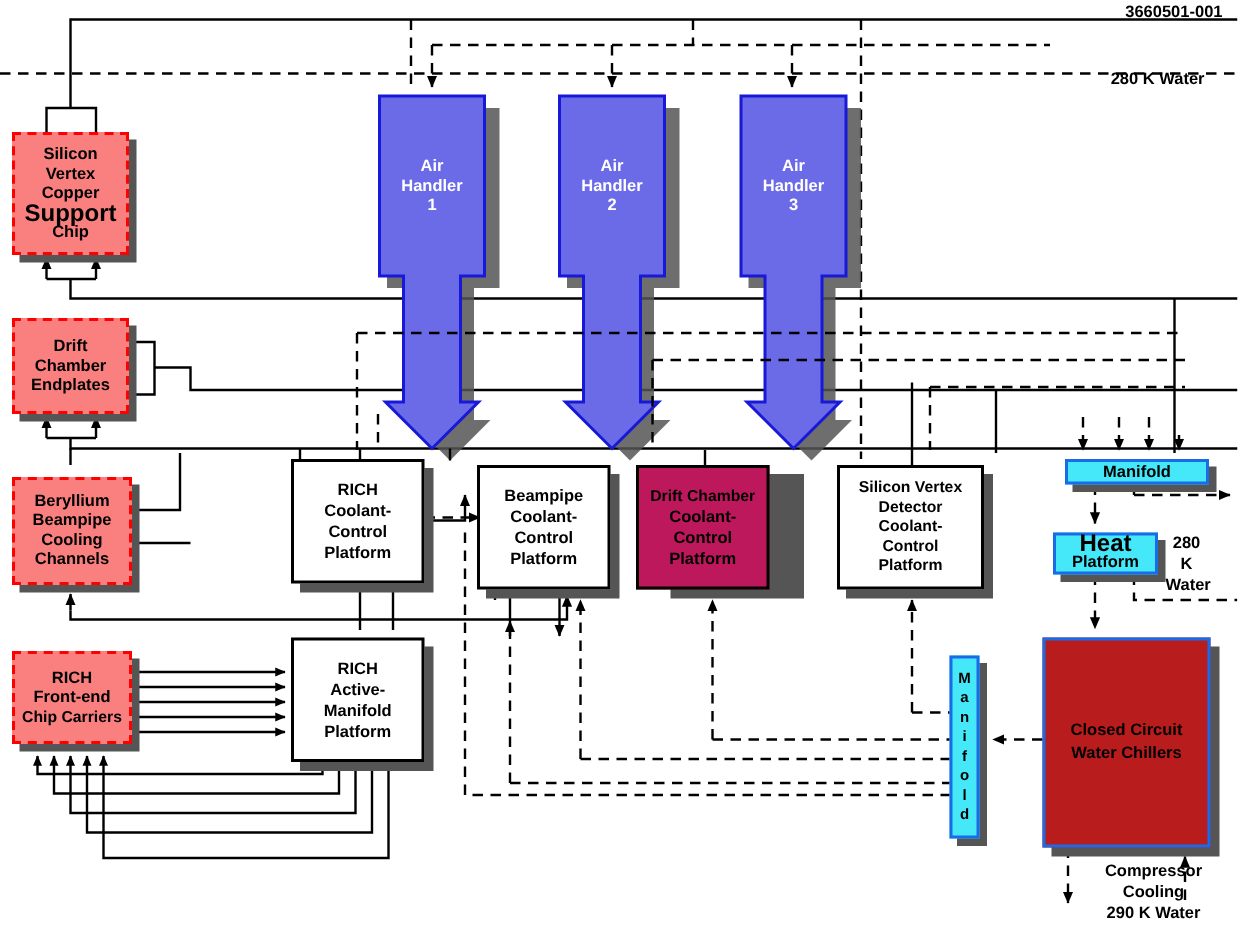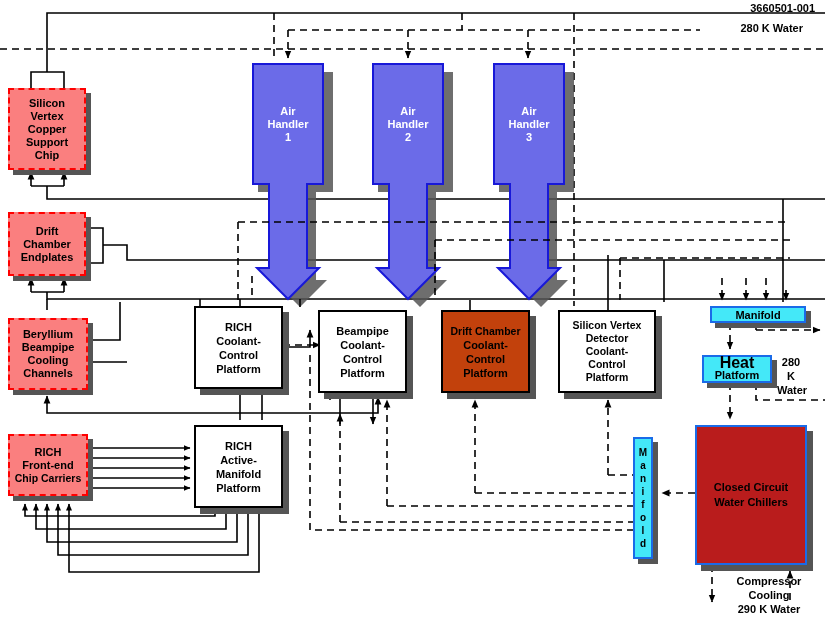--- a/index.html
+++ b/index.html
@@ -156,21 +156,21 @@
       <path d="M790,600 L790,571" marker-end="url(#ah)"></path>
     </g>
   </svg>
 
   <div>
     <div style="position:absolute;left:13px;top:93px;width:78px;height:82px;background:#555;"></div>
     <div style="position:absolute;left:8px;top:88px;width:78px;height:82px;background:#fa7f7f;border:2px dashed #ff0000;box-sizing:border-box;display:flex;flex-direction:column;align-items:center;justify-content:center;line-height:13px;">
       <span class="x" style="font-size:11px;font-weight:bold;">Silicon</span>
       <span style="font-size:11px;font-weight:bold;">Vertex</span>
       <span style="font-size:11px;font-weight:bold;">Copper</span>
-      <span style="font-size:11px;font-weight:bold;">Support</span>
+      <span style="font-size:16px;font-weight:bold;">Support</span>
       <span style="font-size:11px;font-weight:bold;">Chip</span>
     </div>
 
     <div style="position:absolute;left:13px;top:217px;width:78px;height:64px;background:#555;"></div>
     <div style="position:absolute;left:8px;top:212px;width:78px;height:64px;background:#fa7f7f;border:2px dashed #ff0000;box-sizing:border-box;display:flex;flex-direction:column;align-items:center;justify-content:center;line-height:13px;text-align:center;">
       <span style="font-size:11px;font-weight:bold;">Drift</span>
       <span style="font-size:11px;font-weight:bold;">Chamber</span>
       <span style="font-size:11px;font-weight:bold;">Endplates</span>
     </div>
 
@@ -219,21 +219,21 @@
 
     <div style="position:absolute;left:324px;top:316px;width:89px;height:83px;background:#555;"></div>
     <div style="position:absolute;left:318px;top:310px;width:89px;height:83px;background:#fff;border:2px solid #000;box-sizing:border-box;display:flex;flex-direction:column;align-items:center;justify-content:center;line-height:14px;">
       <span style="font-size:11px;font-weight:bold;">Beampipe</span>
       <span style="font-size:11px;font-weight:bold;">Coolant-</span>
       <span style="font-size:11px;font-weight:bold;">Control</span>
       <span style="font-size:11px;font-weight:bold;">Platform</span>
     </div>
 
     <div style="position:absolute;left:447px;top:316px;width:89px;height:83px;background:#555;"></div>
-    <div style="position:absolute;left:441px;top:310px;width:89px;height:83px;background:#c2410c;border:2px solid #000;box-sizing:border-box;display:flex;flex-direction:column;align-items:center;justify-content:center;line-height:14px;">
+    <div style="position:absolute;left:424px;top:310px;width:89px;height:83px;background:#be185d;border:2px solid #000;box-sizing:border-box;display:flex;flex-direction:column;align-items:center;justify-content:center;line-height:14px;">
       <span style="font-size:10.5px;font-weight:bold;">Drift Chamber</span>
       <span style="font-size:11px;font-weight:bold;">Coolant-</span>
       <span style="font-size:11px;font-weight:bold;">Control</span>
       <span style="font-size:11px;font-weight:bold;">Platform</span>
     </div>
 
     <div style="position:absolute;left:564px;top:316px;width:98px;height:83px;background:#555;"></div>
     <div style="position:absolute;left:558px;top:310px;width:98px;height:83px;background:#fff;border:2px solid #000;box-sizing:border-box;display:flex;flex-direction:column;align-items:center;justify-content:center;line-height:13px;">
       <span style="font-size:10.5px;font-weight:bold;">Silicon Vertex</span>
       <span style="font-size:10.5px;font-weight:bold;">Detector</span>
@@ -287,15 +287,15 @@
     </div>
 
     <div style="position:absolute;left:714px;top:574px;width:110px;text-align:center;font-size:11px;font-weight:bold;line-height:14px;">
       <div>Compressor</div>
       <div>Cooling</div>
       <div>290 K Water</div>
     </div>
   </div>
 
   <div style="position:absolute;right:10px;top:2px;font-size:11px;font-weight:bold;">3660501-001</div>
-  <div style="position:absolute;right:22px;top:22px;font-size:11px;font-weight:bold;">280 K Water</div>
+  <div style="position:absolute;right:22px;top:47px;font-size:11px;font-weight:bold;">280 K Water</div>
 
 </div>
 
 </body></html>

